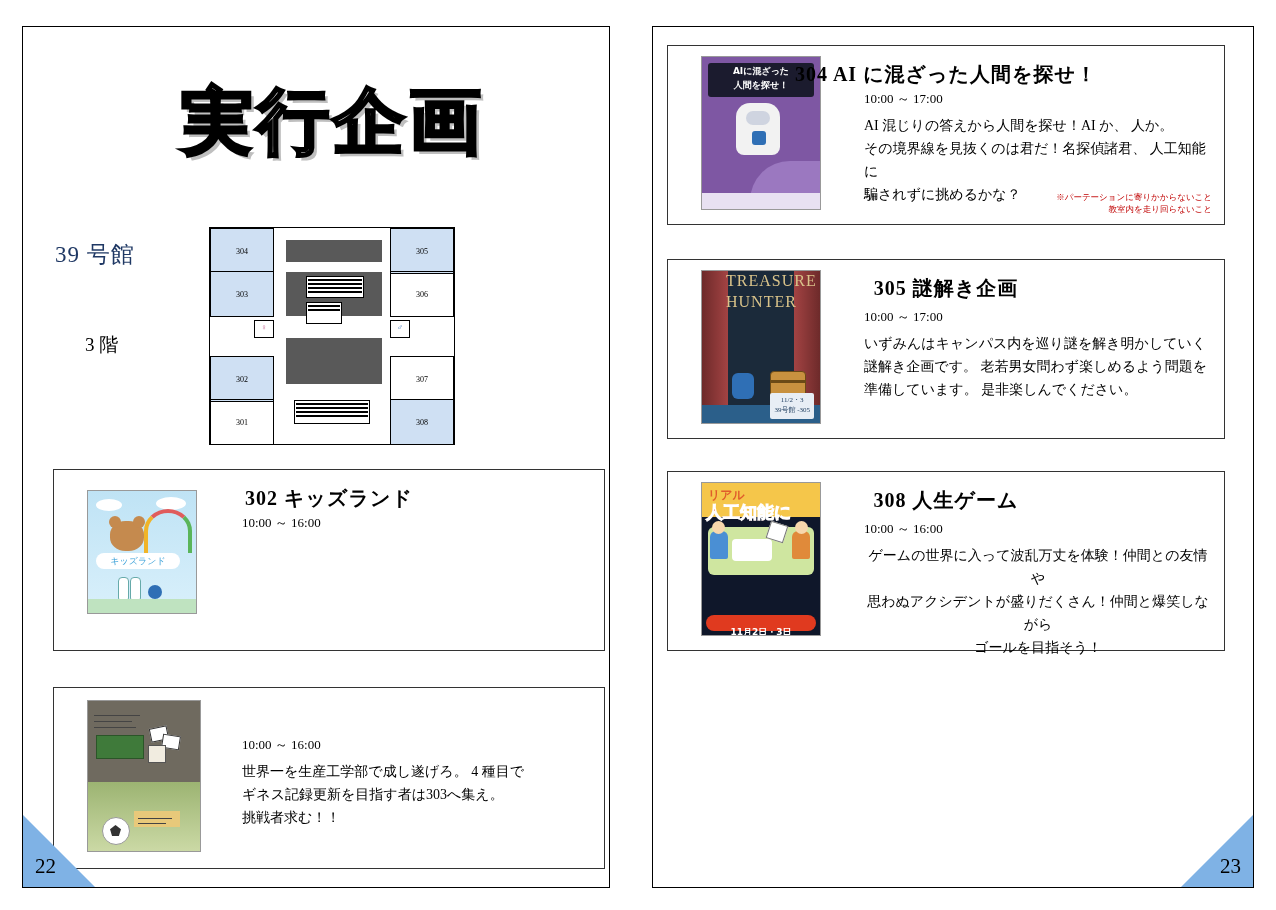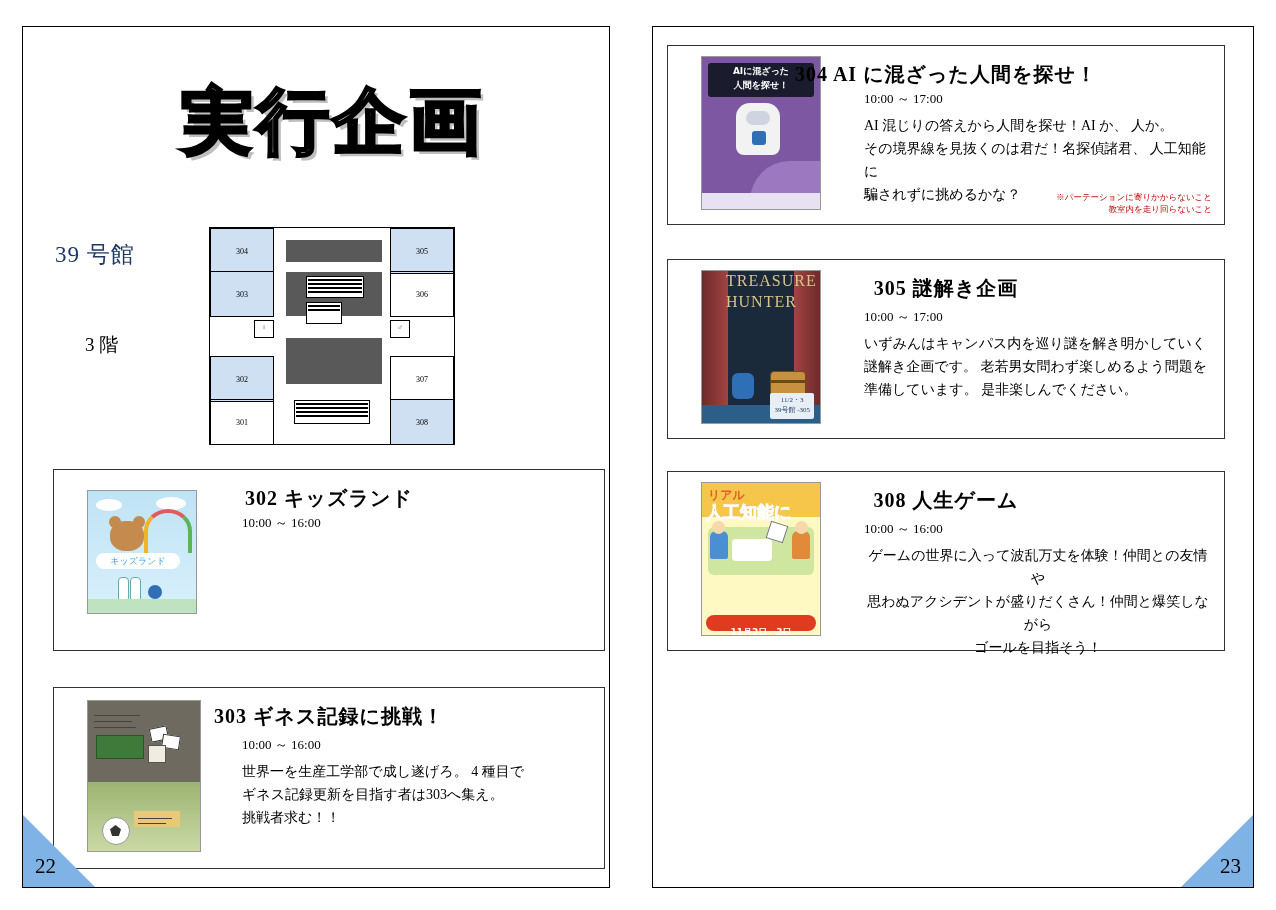--- a/index.html
+++ b/index.html
@@ -96,21 +96,21 @@
   .t305{background:#1b2a3a;}
   .t305 .curtain{position:absolute;left:0;top:0;bottom:0;width:26px;background:linear-gradient(90deg,#6d2a2a,#a34343);}
   .t305 .curtain.r{left:auto;right:0;background:linear-gradient(270deg,#6d2a2a,#a34343);}
   .t305 .ttl{position:absolute;left:24px;top:0;right:24px;text-align:center;color:#d9c38a;font-size:16px;font-family:"Liberation Serif",serif;letter-spacing:1px;line-height:1.3;}
   .t305 .chest{position:absolute;right:14px;bottom:26px;width:34px;height:24px;background:#c8913f;border:1px solid #6b4a16;border-radius:4px 4px 2px 2px;}
   .t305 .chest:before{content:"";position:absolute;left:0;right:0;top:8px;height:3px;background:#6b4a16;}
   .t305 .pot{position:absolute;left:30px;bottom:24px;width:22px;height:26px;background:#2f6fb5;border-radius:6px;}
   .t305 .info{position:absolute;right:6px;bottom:4px;background:#e8eef5;color:#1b3a5c;font-size:7px;padding:3px 4px;line-height:1.4;text-align:center;border-radius:2px;}
   .t305 .water{position:absolute;left:0;right:0;bottom:0;height:18px;background:#2b5f8a;}
 
-  .t308{background:#fef9c3;}
+  .t308{background:#0f172a;}
   .t308 .band{position:absolute;left:0;right:0;top:0;height:34px;background:#f5c64a;}
   .t308 .w1{position:absolute;left:6px;top:4px;color:#e05c2b;font-size:12px;font-weight:bold;font-family:"DejaVu Sans",sans-serif;}
   .t308 .w2{position:absolute;left:4px;top:18px;color:#e03a1f;font-size:17px;font-weight:bold;font-family:"DejaVu Sans",sans-serif;-webkit-text-stroke:1px #fff;}
   .t308 .board{position:absolute;left:6px;top:44px;right:6px;height:48px;background:#cfe6a0;border-radius:6px;}
   .t308 .plate{position:absolute;left:30px;top:56px;width:40px;height:22px;background:#fff;border-radius:4px;}
   .t308 .p1{position:absolute;left:8px;top:48px;width:18px;height:28px;background:#4a8fd4;border-radius:6px 6px 2px 2px;}
   .t308 .p2{position:absolute;right:10px;top:48px;width:18px;height:28px;background:#e08a3a;border-radius:6px 6px 2px 2px;}
   .t308 .head{position:absolute;width:13px;height:13px;background:#f7d7ac;border-radius:50%;}
   .t308 .datebar{position:absolute;left:4px;bottom:4px;right:4px;height:16px;background:#e03a1f;border-radius:9px;color:#fff;font-size:9px;text-align:center;font-family:"DejaVu Sans",sans-serif;font-weight:bold;line-height:1.35;padding-top:11px;box-sizing:border-box;}
   .t308 .die{position:absolute;right:34px;top:40px;width:16px;height:16px;background:#fff;border:1px solid #777;transform:rotate(18deg);}
@@ -188,21 +188,20 @@
         <div class="dice"></div>
         <div class="line" style="left:6px;top:14px;width:46px;"></div>
         <div class="line" style="left:6px;top:20px;width:38px;"></div>
         <div class="line" style="left:6px;top:26px;width:42px;"></div>
         <div class="photo2"></div>
         <div class="ball2"></div>
         <div class="tag" style="left:46px;bottom:24px;width:46px;height:16px;"></div>
         <div class="line" style="left:50px;bottom:32px;width:34px;"></div>
         <div class="line" style="left:50px;bottom:27px;width:28px;"></div>
       </div>
-      <h3>303  ギネス記録に挑戦！</h3>
       <div class="time" style="left:188px;top:48px;">10:00 ～ 16:00</div>
       <div class="desc" style="left:188px;top:72px;right:14px;white-space:pre-line;">世界一を生産工学部で成し遂げろ。 4 種目で
 ギネス記録更新を目指す者は303へ集え。
 挑戦者求む！！</div>
     </div>
 
     <div class="corner corner-bl"></div>
     <div class="pagenum pagenum-left">22</div>
   </div>
 

